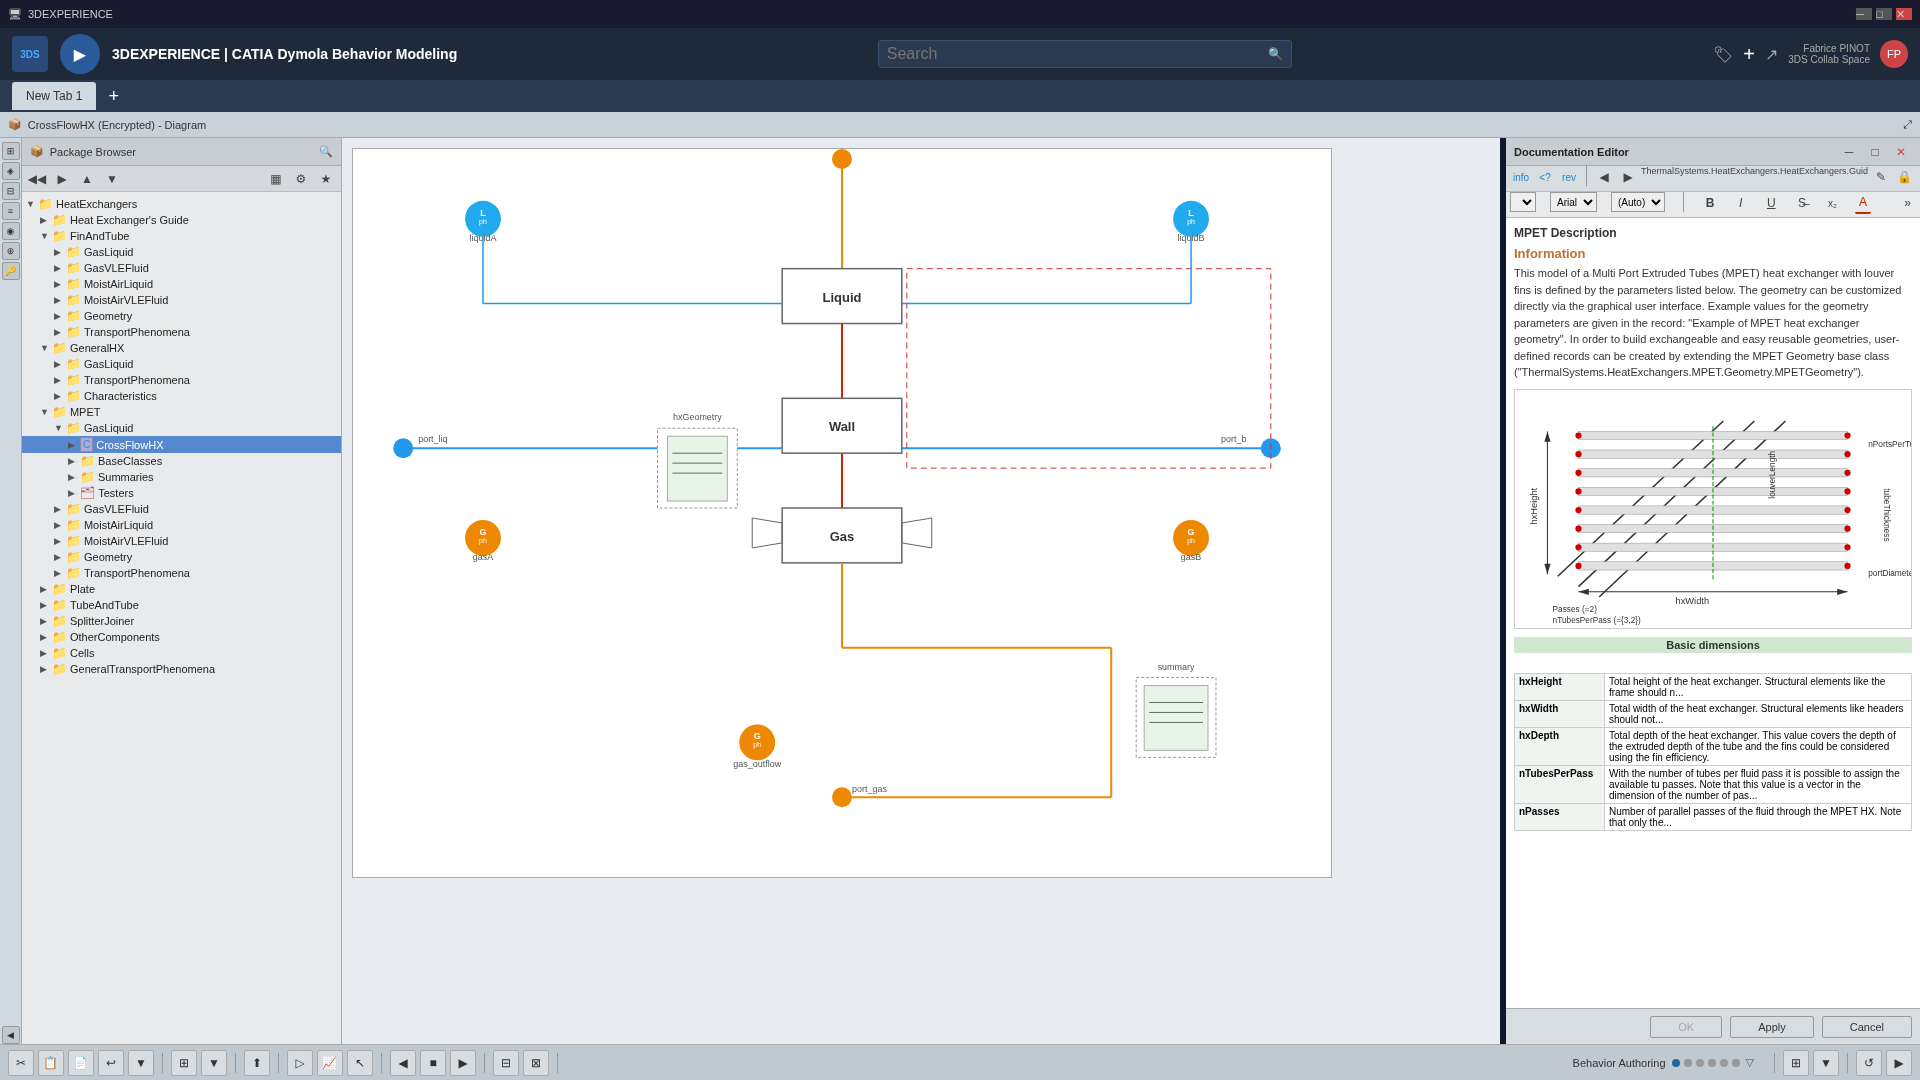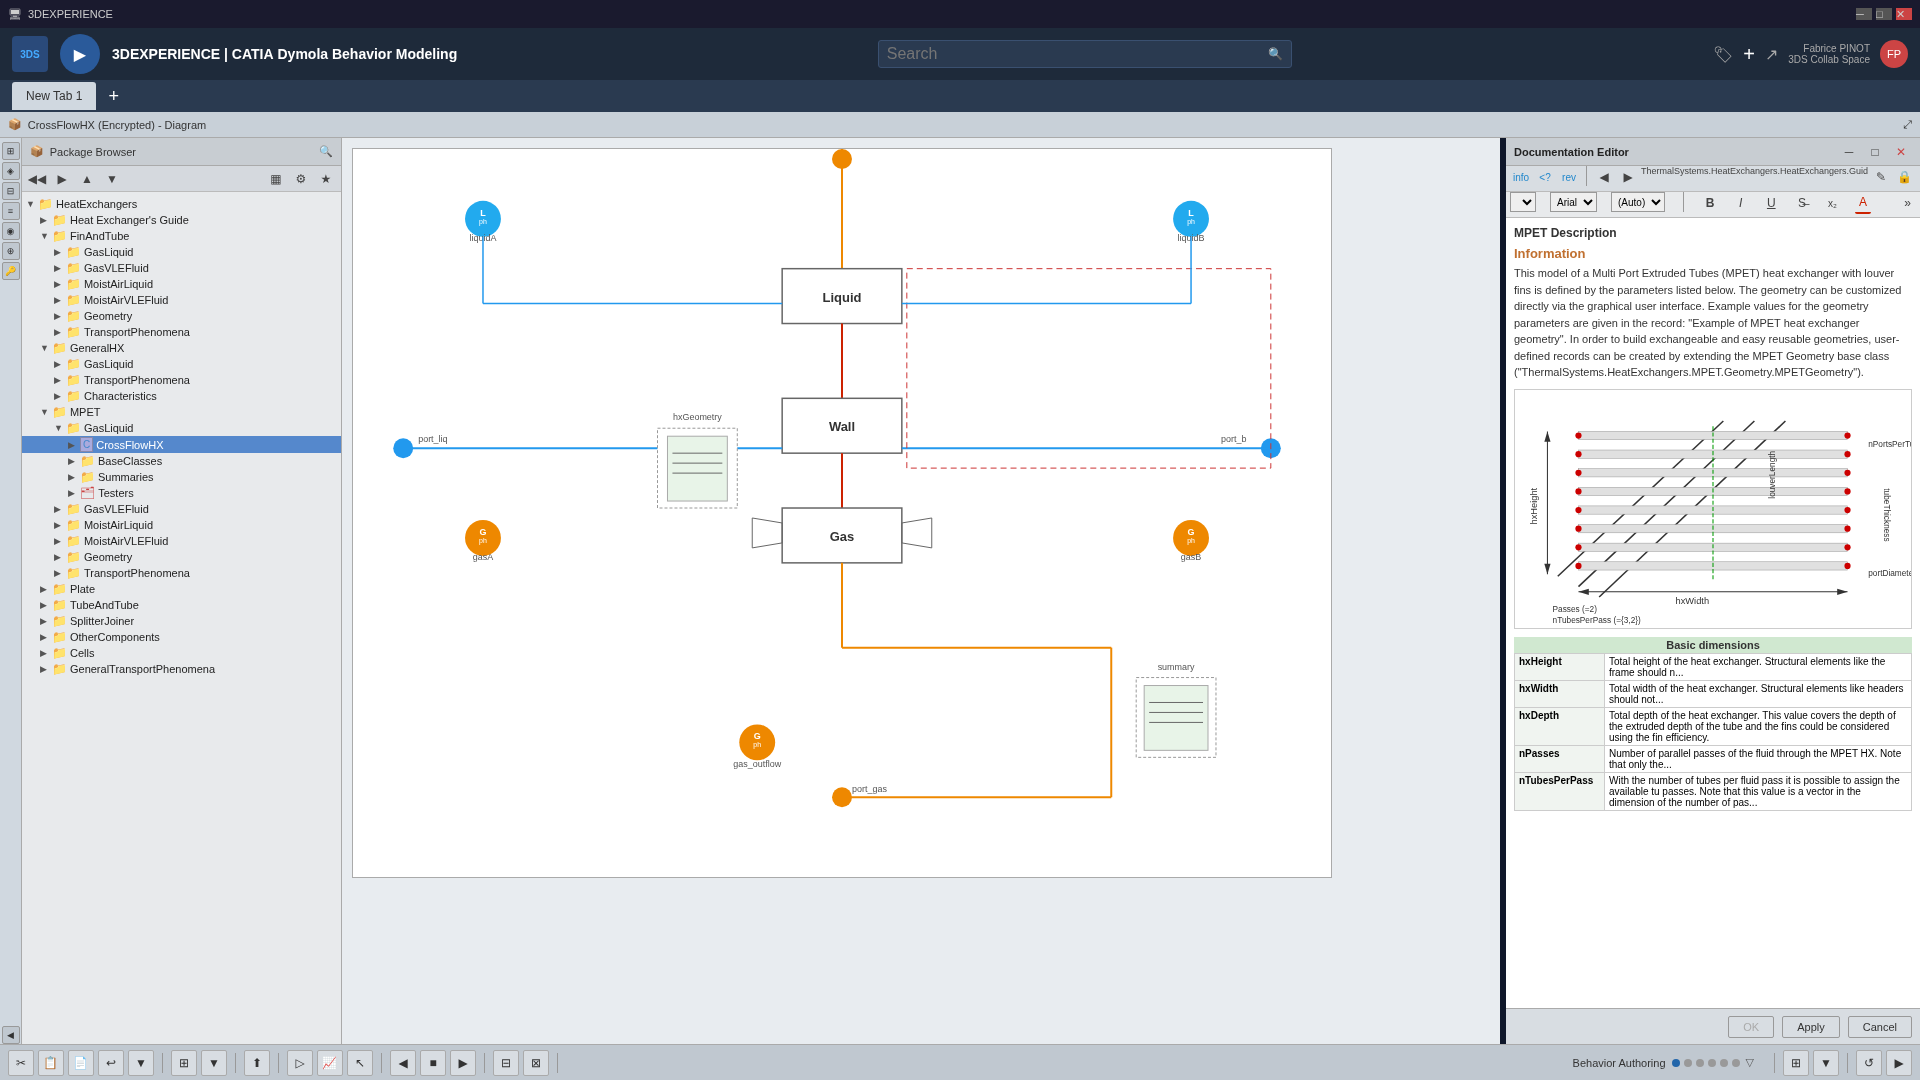--- a/index.html
+++ b/index.html
@@ -187,21 +187,21 @@
       position: relative;
       overflow: hidden;
     }
     #right-panel .basic-dims-header {
       background: #d0e8d0;
       text-align: center;
       font-weight: bold;
       font-size: 11px;
       padding: 2px;
       color: #333;
-      margin-bottom: 0;
+      margin-bottom: 20px;
     }
     .dims-table { width: 100%; border-collapse: collapse; font-size: 10px; }
     .dims-table td { border: 1px solid #ccc; padding: 2px 4px; vertical-align: top; }
     .dims-table td:first-child { width: 90px; background: #f0f4f0; font-weight: bold; }
 
     #right-panel .doc-footer {
       height: 36px;
       background: #d8dde2;
       display: flex;
       align-items: center;
@@ -252,21 +252,21 @@
 
     
     #diagram-svg {
       position: absolute;
       top: 0; left: 0;
       width: 100%; height: 100%;
     }
 
     .doc-btn {
       height: 22px;
-      padding: 0 14px;
+      padding: 0 27px;
       background: #d8dde2;
       border: 1px solid #999;
       border-radius: 2px;
       cursor: pointer;
       font-size: 11px;
       color: #333;
       display: flex;
       align-items: center;
     }
     .doc-btn.disabled { color: #aaa; cursor: default; }
@@ -788,26 +788,26 @@
             </tr>
             <tr>
               <td>hxWidth</td>
               <td>Total width of the heat exchanger. Structural elements like headers should not...</td>
             </tr>
             <tr>
               <td>hxDepth</td>
               <td>Total depth of the heat exchanger. This value covers the depth of the extruded depth of the tube and the fins could be considered using the fin efficiency.</td>
             </tr>
             <tr>
+              <td>nTubesPerPass</td>
+              <td>With the number of tubes per fluid pass it is possible to assign the available tu passes. Note that this value is a vector in the dimension of the number of pas...</td>
+            </tr>
+            <tr>
               <td>nPasses</td>
               <td>Number of parallel passes of the fluid through the MPET HX. Note that only the...</td>
-            </tr>
-            <tr>
-              <td>nTubesPerPass</td>
-              <td>With the number of tubes per fluid pass it is possible to assign the available tu passes. Note that this value is a vector in the dimension of the number of pas...</td>
             </tr>
           </tbody>
       </table>
     </div>
     <div class="doc-footer">
       <button class="doc-btn disabled">OK</button>
       <button class="doc-btn">Apply</button>
       <button class="doc-btn">Cancel</button>
     </div>
   </div>

